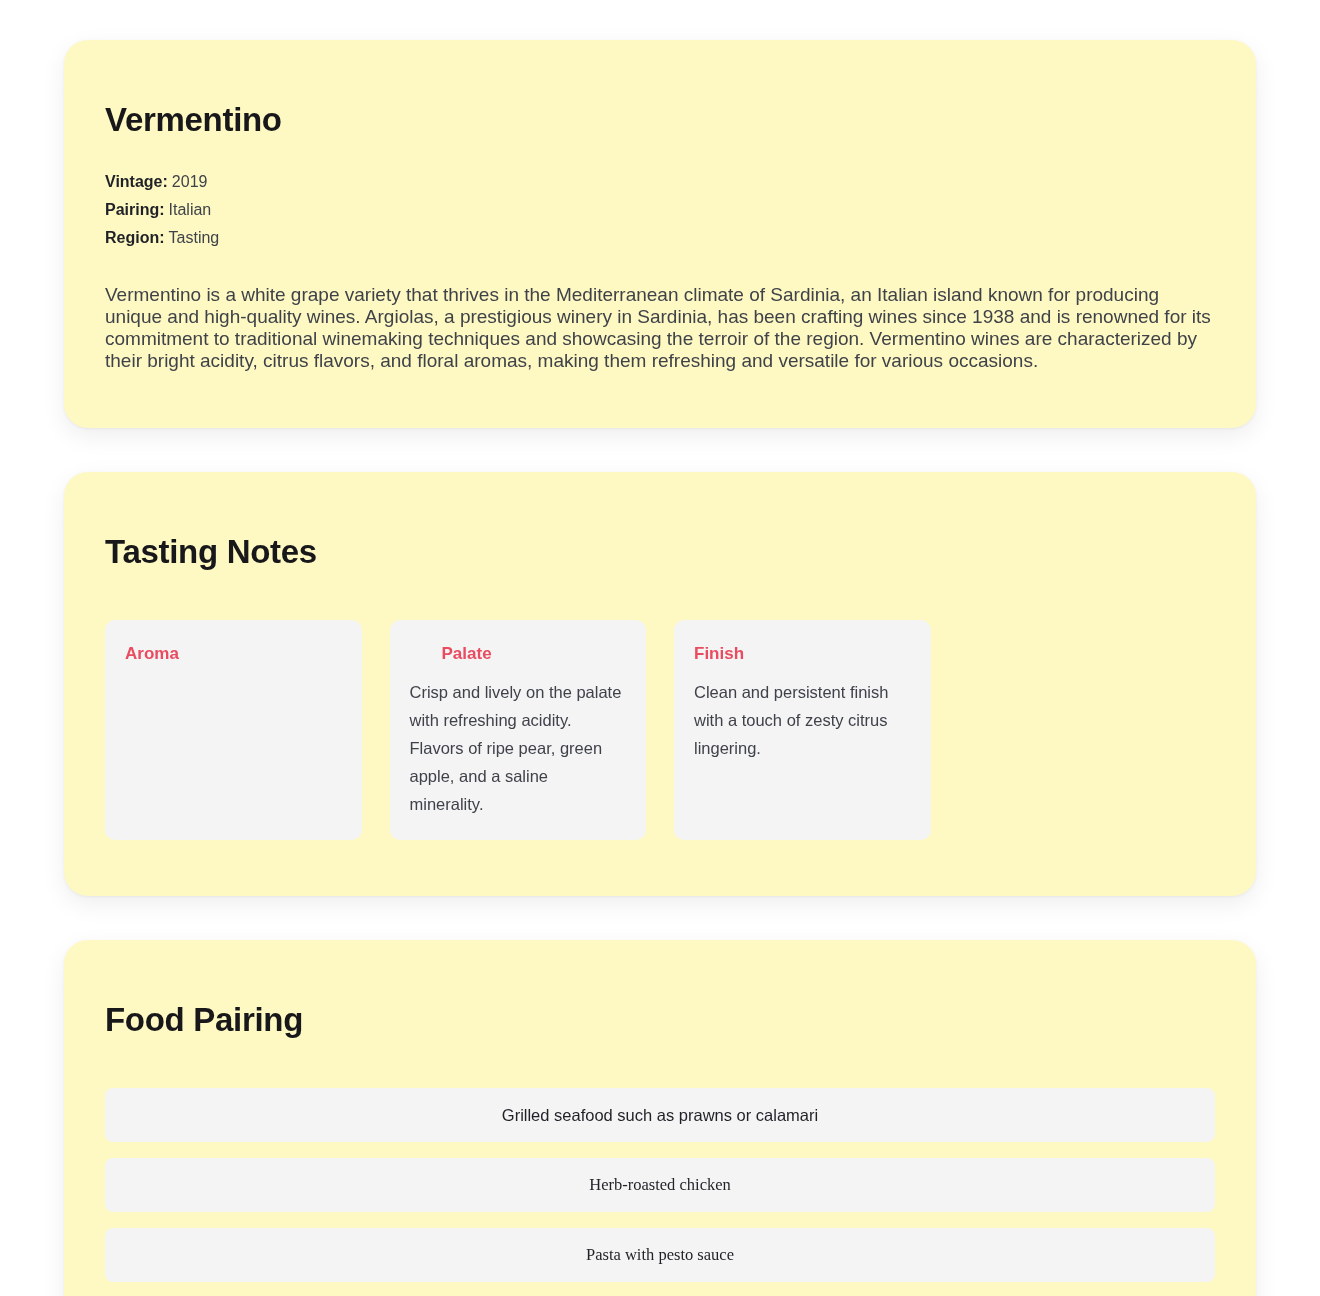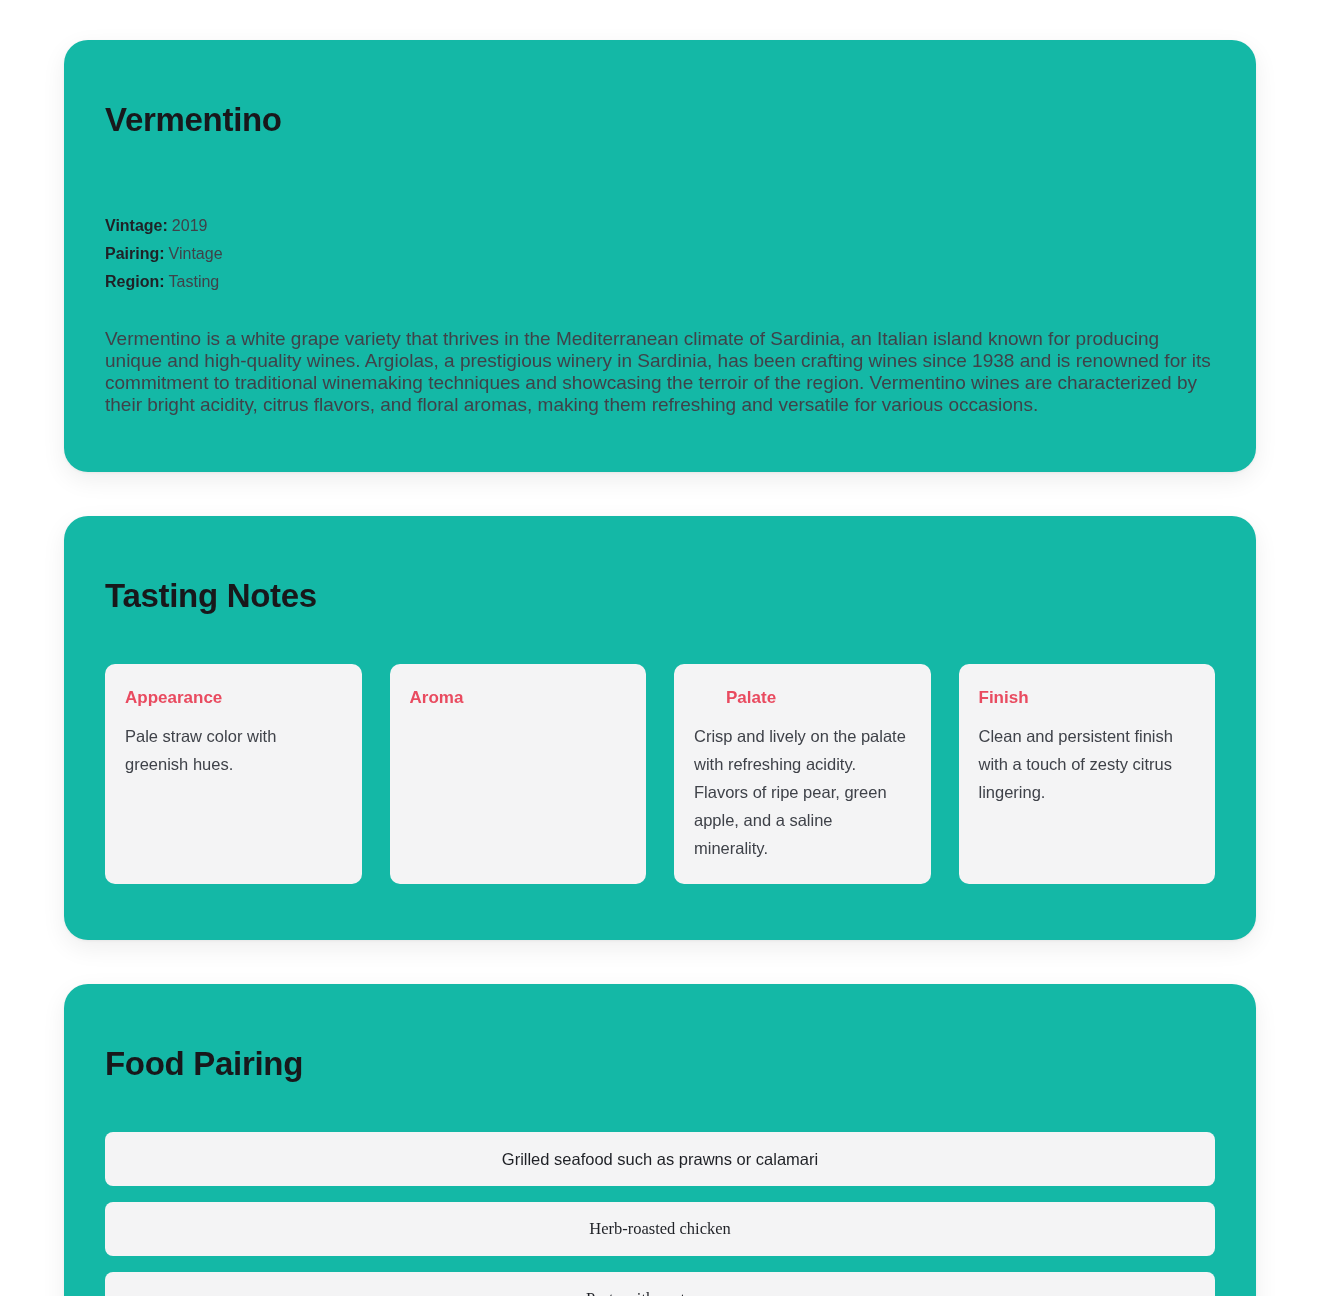--- a/index.html
+++ b/index.html
@@ -6,35 +6,35 @@
   html, body {
     width: 1320px;
     height: 1296px;
     overflow: hidden;
     background: #ffffff;
     font-family: "Liberation Sans", "DejaVu Sans", sans-serif;
     color: #18181b;
   }
   .page { padding: 40px 64px 0; }
   .card {
-    background: #14b8a6;
+    background: #fef9c3;
     border-radius: 24px;
     box-shadow: 0 1px 3px rgba(0,0,0,0.05), 0 8px 24px rgba(0,0,0,0.07);
     padding: 60px 41px 56px;
   }
   .card + .card { margin-top: 44px; }
   h1, h2 {
     font-size: 33px;
     font-weight: 700;
     line-height: 40px;
     letter-spacing: -0.3px;
     color: #18181b;
   }
   
-  .meta-block { margin-top: 72px; }
+  .meta-block { margin-top: 28px; }
   .meta-line {
     font-size: 16px;
     line-height: 28px;
     color: #3f4249;
   }
   .meta-line strong {
     color: #1f2126;
     font-weight: 700;
     margin-right: 0.25em;
   }
@@ -86,36 +86,32 @@
 
 <div class="page">
 
   <section class="card">
     <h1>Vermentino</h1>
     <div class="meta-block">
       <p class="meta-line">
         <strong>Vintage:</strong><span>2019</span>
       </p>
       <p class="meta-line">
-        <strong>Pairing:</strong><span>Vintage</span>
+        <strong>Pairing:</strong><span>Italian</span>
       </p>
       <p class="meta-line">
         <strong>Region:</strong><span>Tasting</span>
       </p>
     </div>
     <p class="description">Vermentino is a white grape variety that thrives in the Mediterranean climate of Sardinia, an Italian island known for producing unique and high-quality wines. Argiolas, a prestigious winery in Sardinia, has been crafting wines since 1938 and is renowned for its commitment to traditional winemaking techniques and showcasing the terroir of the region. Vermentino wines are characterized by their bright acidity, citrus flavors, and floral aromas, making them refreshing and versatile for various occasions.</p>
   </section>
 
   <section class="card">
     <h2>Tasting Notes</h2>
     <div class="notes-grid">
-      <div class="note-card">
-        <div class="note-title" style="color: rgb(233, 75, 96);">Appearance</div>
-        <p class="note-text">Pale straw color with greenish hues.</p>
-      </div>
       <div class="note-card">
         <div class="note-title" style="color: rgb(233, 75, 96);">Aroma</div>
       </div>
       <div class="note-card">
         <div class="note-title" style="color: rgb(233, 75, 96); margin-left: 32px;">Palate</div>
         <p class="note-text">Crisp and lively on the palate with refreshing acidity. Flavors of ripe pear, green apple, and a saline minerality.</p>
       </div>
       <div class="note-card">
         <div class="note-title" style="color: rgb(233, 75, 96);">Finish</div>
         <p class="note-text">Clean and persistent finish with a touch of zesty citrus lingering.</p>

